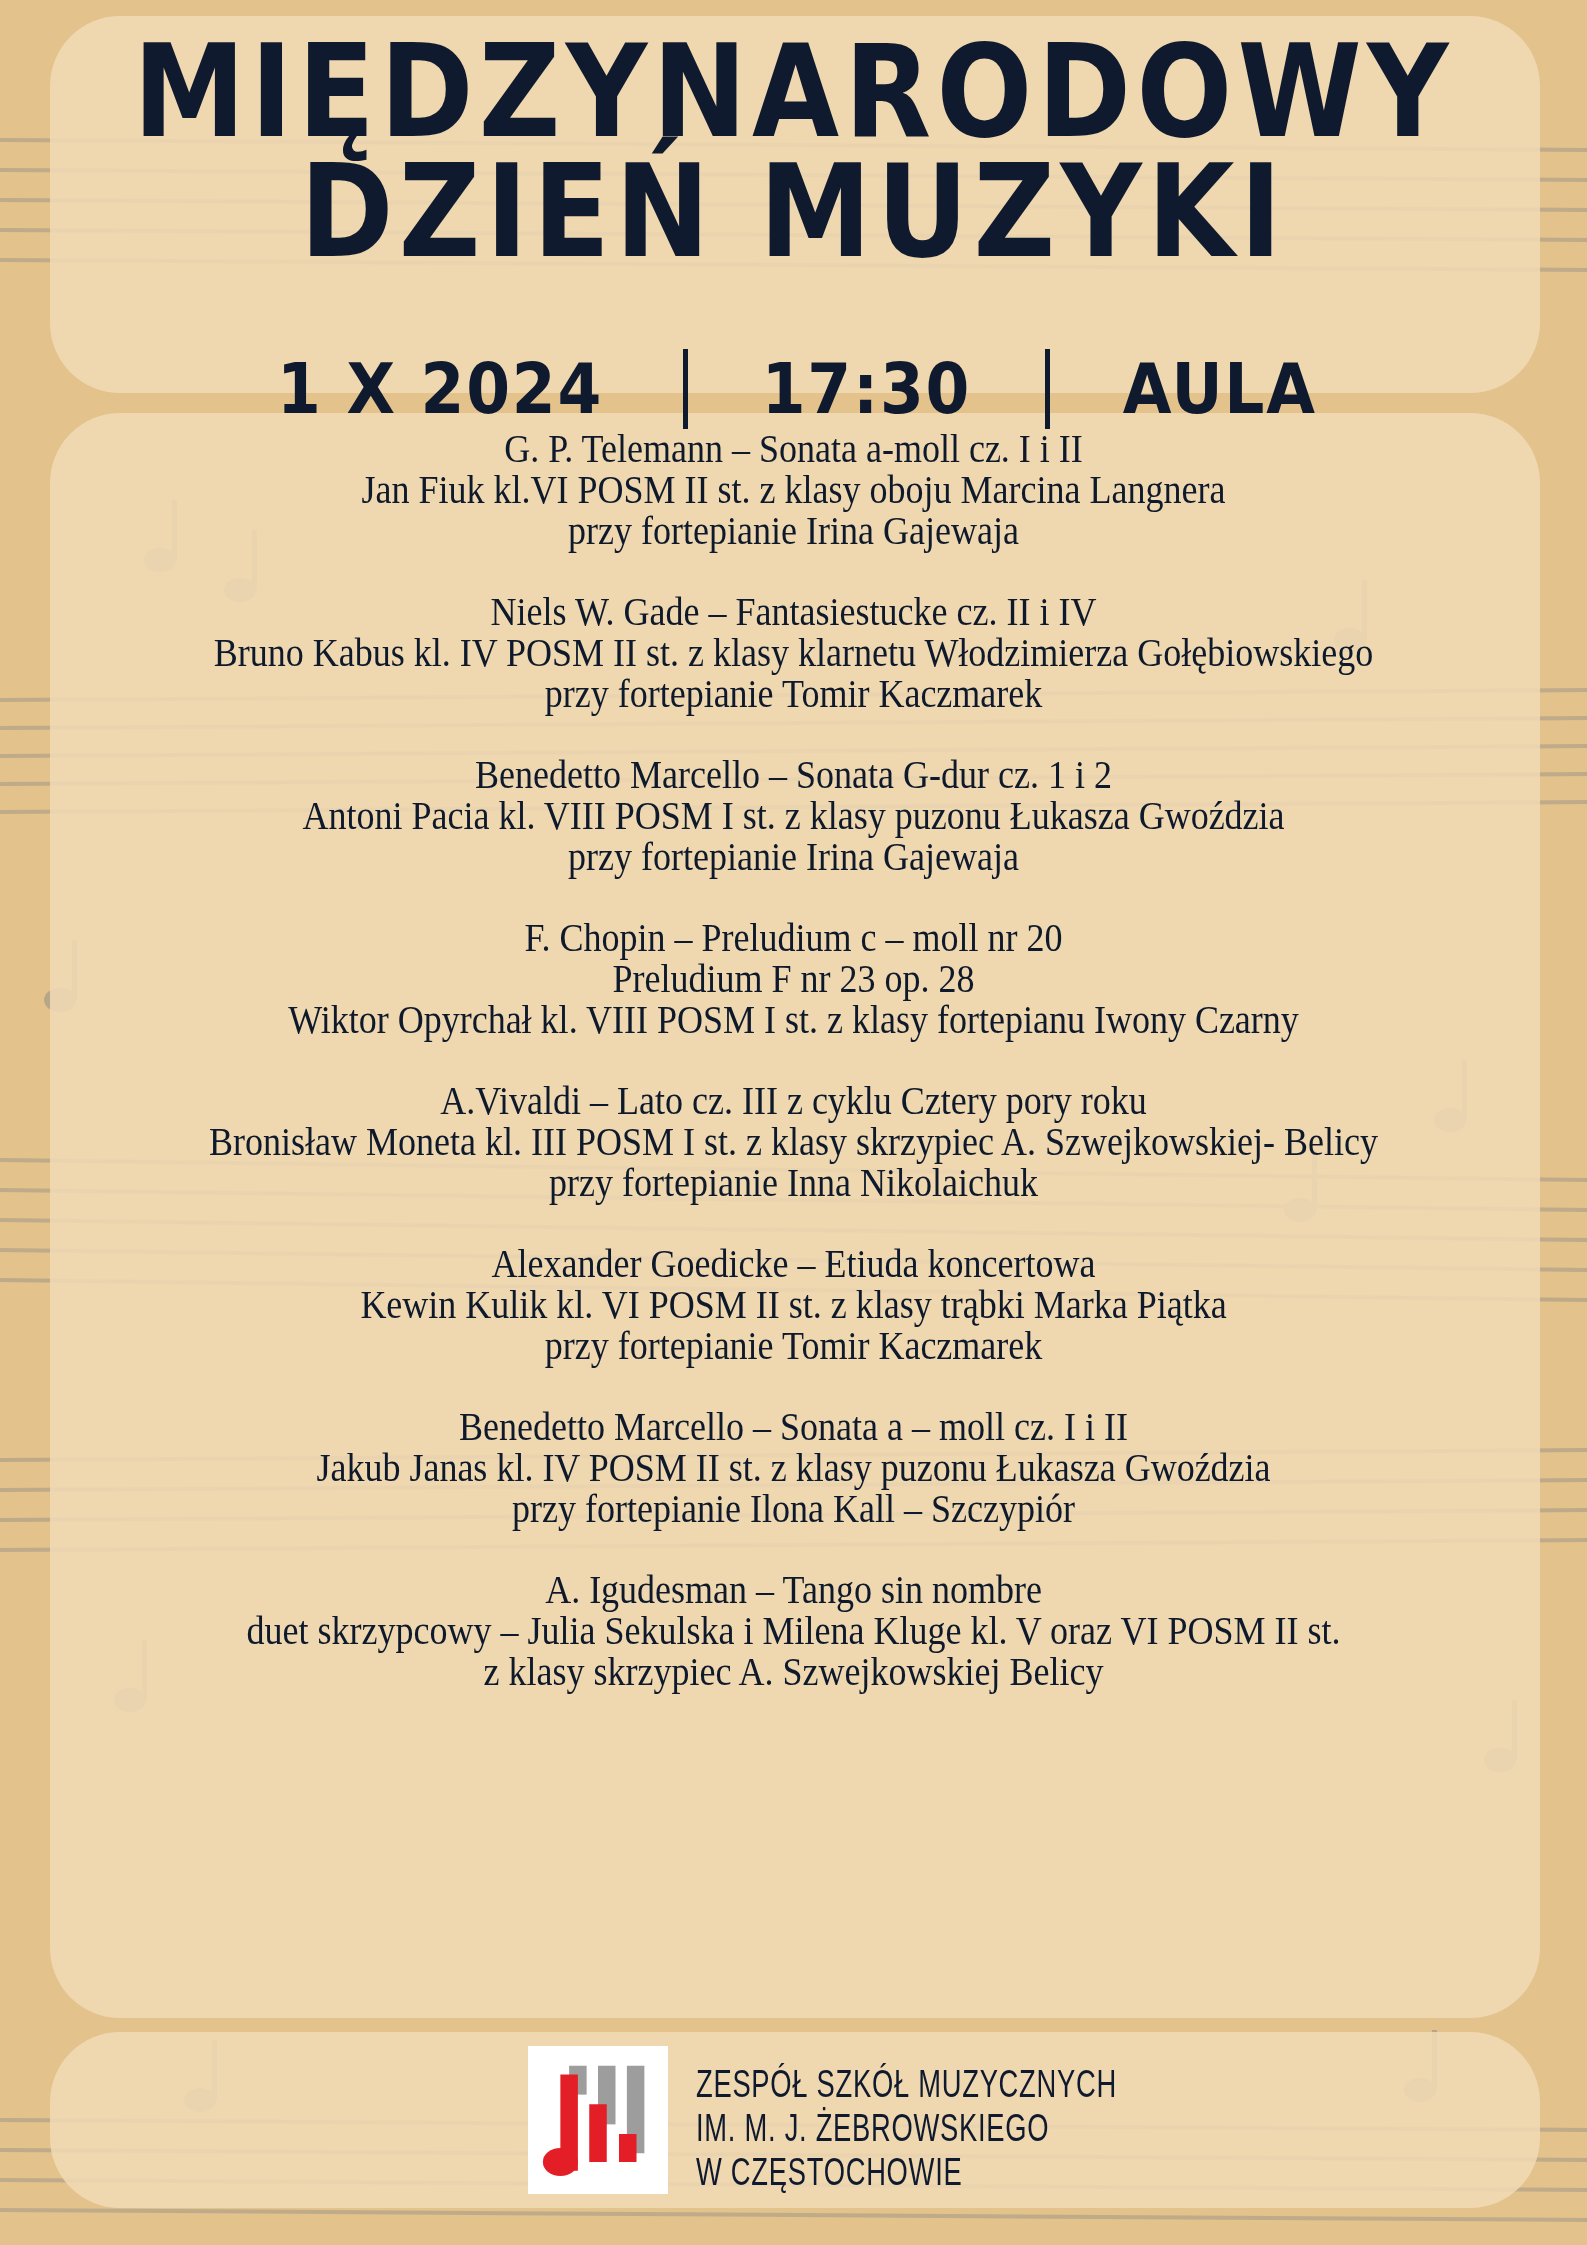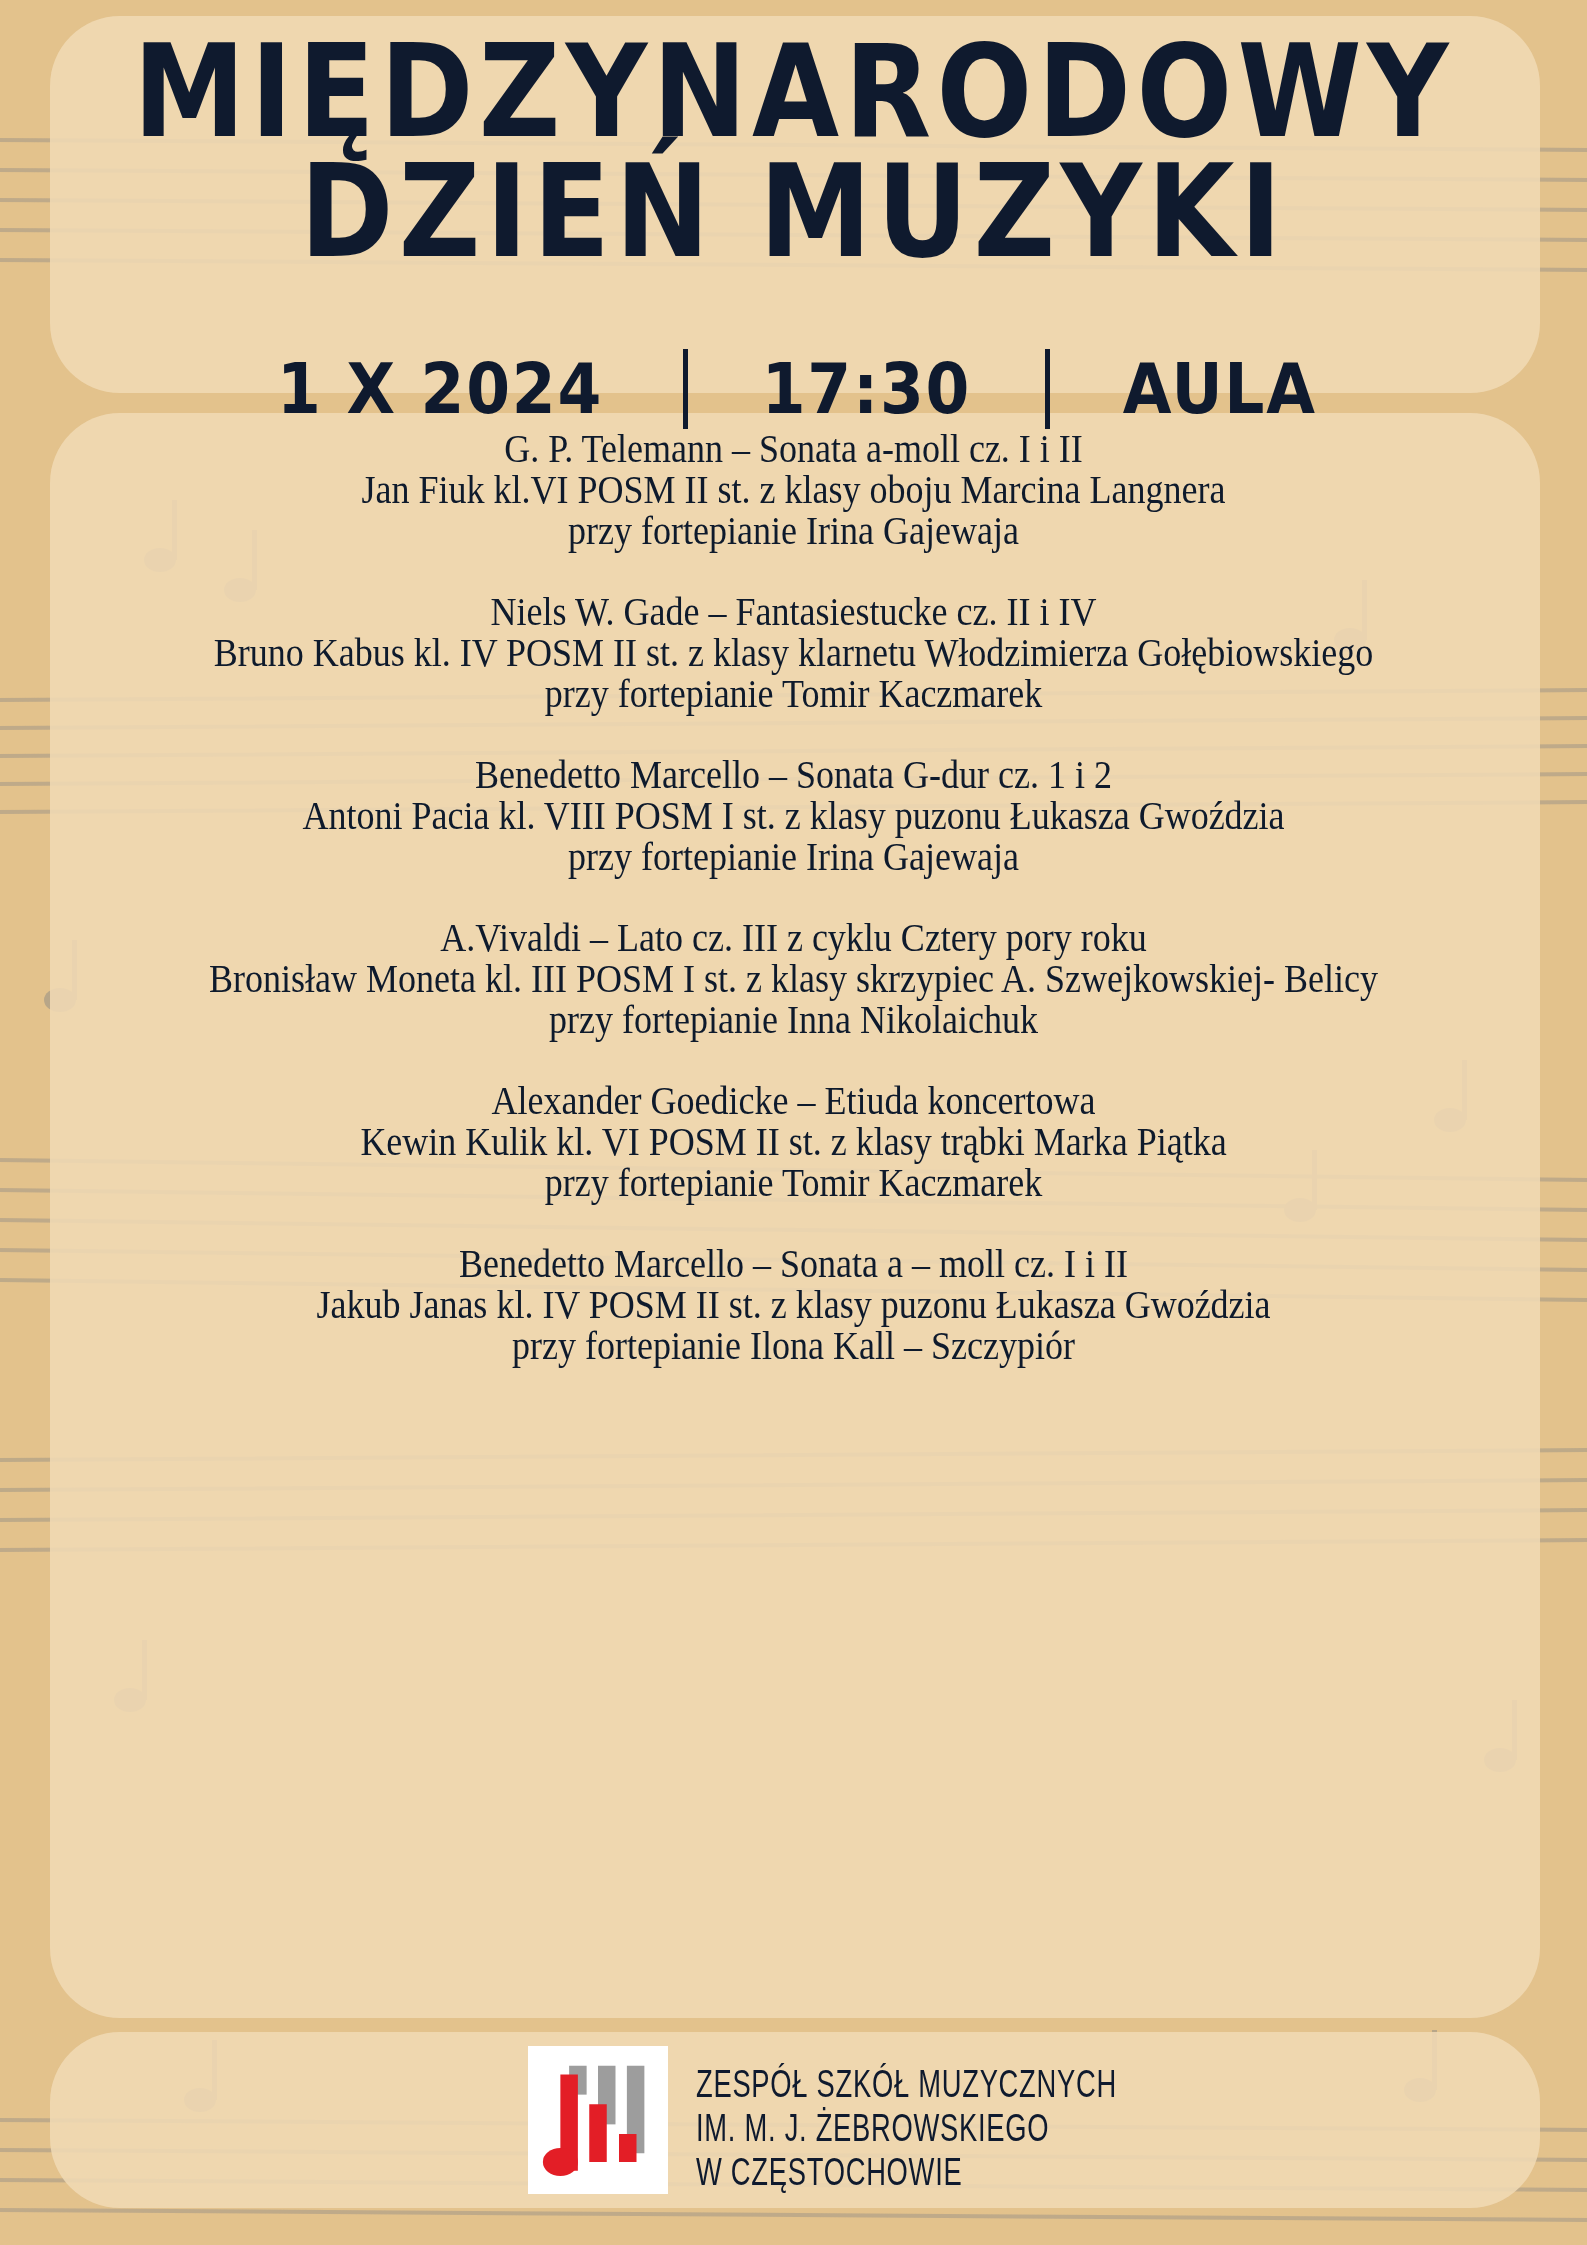--- a/index.html
+++ b/index.html
@@ -128,33 +128,43 @@
     <span class="piece-line">Niels W. Gade – Fantasiestucke cz. II i IV</span>
     <span class="piece-line">Bruno Kabus kl. IV POSM II st. z klasy klarnetu Włodzimierza Gołębiowskiego</span>
     <span class="piece-line">przy fortepianie Tomir Kaczmarek</span>
   </div>
   <div class="piece">
     <span class="piece-line">Benedetto Marcello  – Sonata G-dur cz. 1 i 2</span>
     <span class="piece-line">Antoni Pacia kl. VIII POSM I st. z klasy puzonu Łukasza Gwoździa</span>
     <span class="piece-line">przy fortepianie Irina Gajewaja</span>
   </div>
   <div class="piece">
+    <span class="piece-line">F. Chopin – Preludium c – moll nr 20</span>
+    <span class="piece-line">Preludium F nr 23 op. 28</span>
+    <span class="piece-line">Wiktor Opyrchał kl. VIII POSM I st. z klasy fortepianu Iwony Czarny</span>
+  </div>
+  <div class="piece">
     <span class="piece-line">A.Vivaldi – Lato cz. III z cyklu Cztery pory roku</span>
     <span class="piece-line">Bronisław Moneta kl. III POSM I st. z klasy skrzypiec A. Szwejkowskiej- Belicy</span>
     <span class="piece-line">przy fortepianie Inna Nikolaichuk</span>
   </div>
   <div class="piece">
     <span class="piece-line">Alexander Goedicke – Etiuda koncertowa</span>
     <span class="piece-line">Kewin Kulik kl. VI POSM II st. z klasy trąbki Marka Piątka</span>
     <span class="piece-line">przy fortepianie Tomir Kaczmarek</span>
   </div>
   <div class="piece">
     <span class="piece-line">Benedetto Marcello – Sonata a – moll cz. I i II</span>
     <span class="piece-line">Jakub Janas kl. IV POSM II st. z klasy puzonu Łukasza Gwoździa</span>
     <span class="piece-line">przy fortepianie Ilona Kall – Szczypiór</span>
+  </div>
+  <div class="piece">
+    <span class="piece-line">A. Igudesman – Tango sin nombre</span>
+    <span class="piece-line">duet skrzypcowy – Julia Sekulska i Milena Kluge kl. V oraz VI POSM II st.</span>
+    <span class="piece-line">z klasy skrzypiec A. Szwejkowskiej Belicy</span>
   </div>
 </div>
 
 <div id="footer">
   <div id="logo">
     <svg width="140" height="148" viewBox="0 0 160 160" xmlns="http://www.w3.org/2000/svg">
       <rect x="47" y="18" width="20" height="33" fill="#9d9d9d"></rect>
       <rect x="80" y="18" width="20" height="67" fill="#9d9d9d"></rect>
       <rect x="113" y="18" width="20" height="100" fill="#9d9d9d"></rect>
       <rect x="37" y="28" width="20" height="110" fill="#e31e26"></rect>

